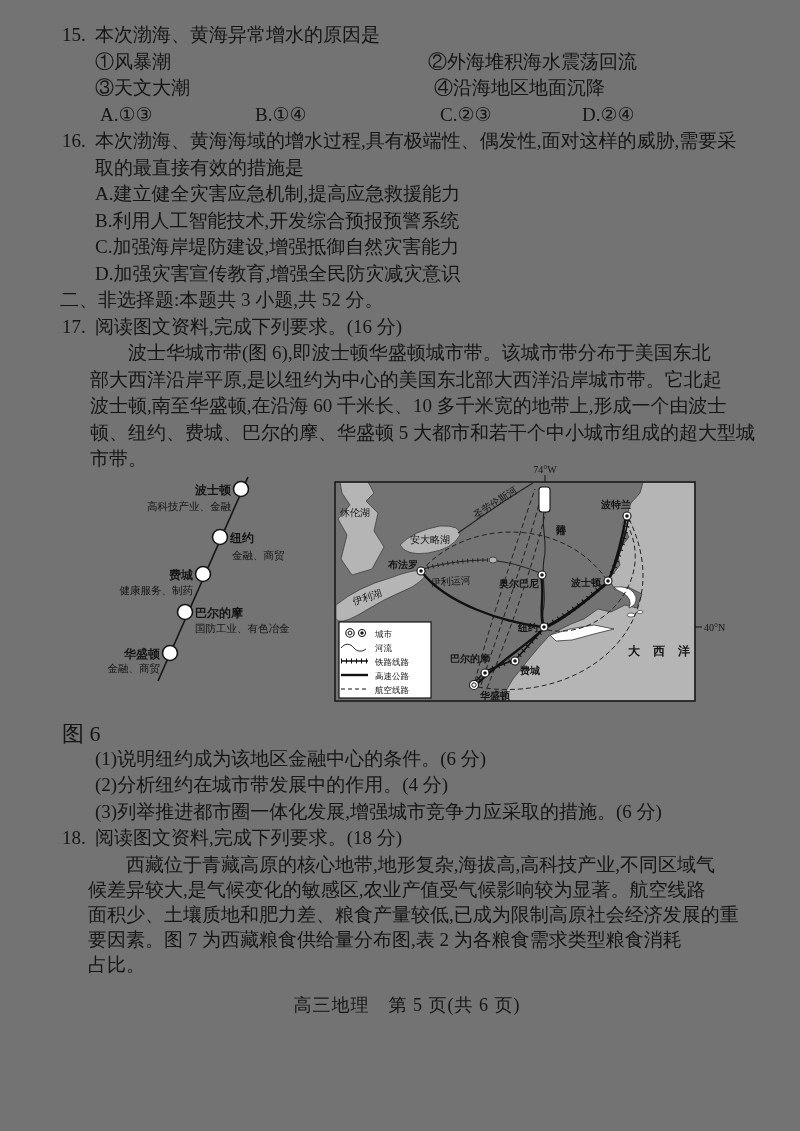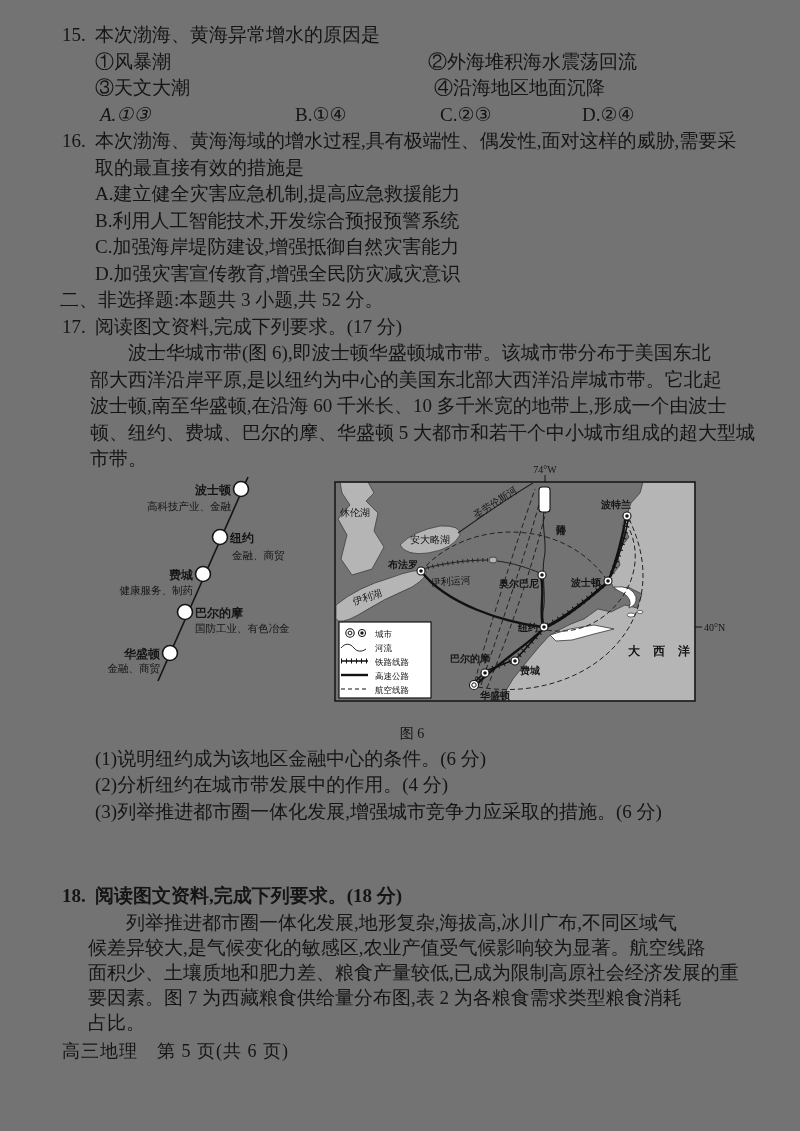--- a/index.html
+++ b/index.html
@@ -7,34 +7,34 @@
     width:800px;height:1131px;background:#737373;color:#151515;
     font-family:"Liberation Serif","DejaVu Serif",serif;
     font-size:19px;position:relative;box-sizing:border-box;
     padding:22px 45px 0 62px;overflow:hidden;margin:0 auto;
   }
   .ln{height:26.5px;line-height:26.5px;white-space:nowrap;}
   .qnum{display:inline-block;width:33px;}
   .ind{margin-left:33px;}
   .optrow{position:relative;}
   .optrow span{position:absolute;top:0;}
-  .optA{left:38px;font-style:italic;} .optB{left:193px;margin-left:40px;} .optC{left:366px;margin-left:12px;} .optD{left:520px;}
+  .optA{left:38px;} .optB{left:193px;} .optC{left:366px;margin-left:12px;} .optD{left:520px;}
   .col2{position:absolute;left:366px;top:0;text-align:center;}
   .heading{font-weight:normal;margin-left:-2px;}
   .para{margin-left:28px;}
   .para.first{margin-left:66px;}
   .q18p{height:25.2px;line-height:25.2px;white-space:nowrap;margin-left:26px;}
   .q18p.first{margin-left:64px;}
   .fig{position:relative;height:248px;width:693px;}
   .fig svg{position:absolute;}
   .schematic{left:34px;top:-12px;}
   .mapsvg{left:266px;top:-14px;}
-  .caption{width:700px;text-align:center;height:25px;line-height:25px;font-size:14px;}
-  .answer-gap{margin-top:58px;font-weight:bold;}
-  .footer{margin-top:4px;text-align:left;font-size:18px;letter-spacing:1px;width:690px;}
+  .caption{width:700px;text-align:left;height:25px;line-height:25px;font-size:22px;}
+  .answer-gap{}
+  .footer{margin-top:16px;text-align:center;font-size:18px;letter-spacing:1px;width:690px;}
   svg text{fill:#151515;}
   .geo{font-size:10px;}
   .cityname{font-size:10px;font-weight:600;}
   .legendtxt{font-size:8.5px;}
   .dname{font-size:12px;font-weight:700;}
   .dind{font-size:10.5px;}
 </style>
 </head>
 <body>
 
@@ -52,21 +52,21 @@
 
   <div class="ln"><span class="qnum">16.</span><span>本次渤海、黄海海域的增水过程,具有极端性、偶发性,面对这样的威胁,需要采</span></div>
   <div class="ln ind">取的最直接有效的措施是</div>
   <div class="ln ind">A.建立健全灾害应急机制,提高应急救援能力</div>
   <div class="ln ind">B.利用人工智能技术,开发综合预报预警系统</div>
   <div class="ln ind">C.加强海岸堤防建设,增强抵御自然灾害能力</div>
   <div class="ln ind">D.加强灾害宣传教育,增强全民防灾减灾意识</div>
 
   <div class="ln heading">二、非选择题:本题共 3 小题,共 52 分。</div>
 
-  <div class="ln"><span class="qnum">17.</span><span>阅读图文资料,完成下列要求。(17 分)</span></div>
+  <div class="ln"><span class="qnum">17.</span><span>阅读图文资料,完成下列要求。(16 分)</span></div>
   <div class="ln para first">波士华城市带(图 6),即波士顿华盛顿城市带。该城市带分布于美国东北</div>
   <div class="ln para">部大西洋沿岸平原,是以纽约为中心的美国东北部大西洋沿岸城市带。它北起</div>
   <div class="ln para">波士顿,南至华盛顿,在沿海 60 千米长、10 多千米宽的地带上,形成一个由波士</div>
   <div class="ln para">顿、纽约、费城、巴尔的摩、华盛顿 5 大都市和若干个中小城市组成的超大型城</div>
   <div class="ln para">市带。</div>
 
   <div class="fig">
 
     <svg class="schematic" width="250" height="235" viewBox="0 0 250 235">
       <line x1="62" y1="220" x2="152" y2="16" stroke="#151515" stroke-width="1.6"></line>
@@ -220,21 +220,21 @@
     </svg>
   </div>
 
   <div class="caption">图 6</div>
 
   <div class="ln ind">(1)说明纽约成为该地区金融中心的条件。(6 分)</div>
   <div class="ln ind">(2)分析纽约在城市带发展中的作用。(4 分)</div>
   <div class="ln ind">(3)列举推进都市圈一体化发展,增强城市竞争力应采取的措施。(6 分)</div>
 
   <div class="ln answer-gap"><span class="qnum">18.</span><span>阅读图文资料,完成下列要求。(18 分)</span></div>
-  <div class="q18p first">列举推进都市圈一体化发展,地形复杂,海拔高,冰川广布,不同区域气</div>
+  <div class="q18p first">西藏位于青藏高原的核心地带,地形复杂,海拔高,高科技产业,不同区域气</div>
   <div class="q18p">候差异较大,是气候变化的敏感区,农业产值受气候影响较为显著。航空线路</div>
   <div class="q18p">面积少、土壤质地和肥力差、粮食产量较低,已成为限制高原社会经济发展的重</div>
   <div class="q18p">要因素。图 7 为西藏粮食供给量分布图,表 2 为各粮食需求类型粮食消耗</div>
   <div class="q18p">占比。</div>
 
   <div class="footer">高三地理　第 5 页(共 6 页)</div>
 
 </div>
 
 </body></html>

